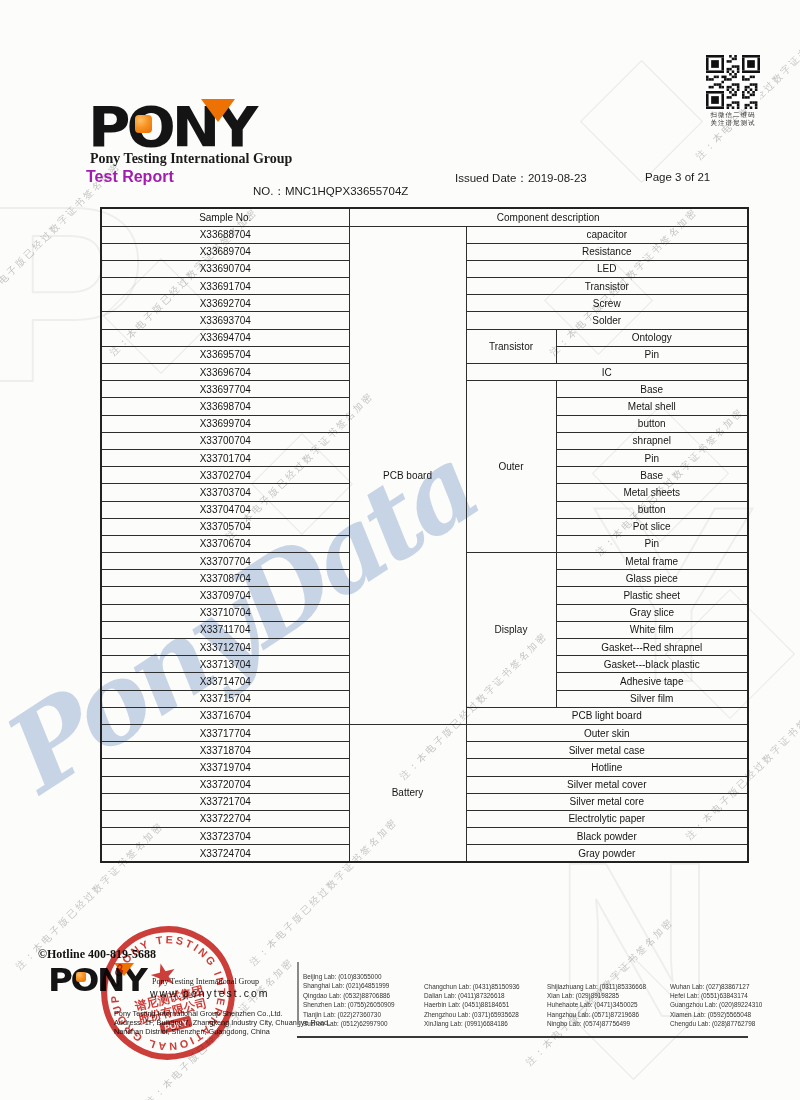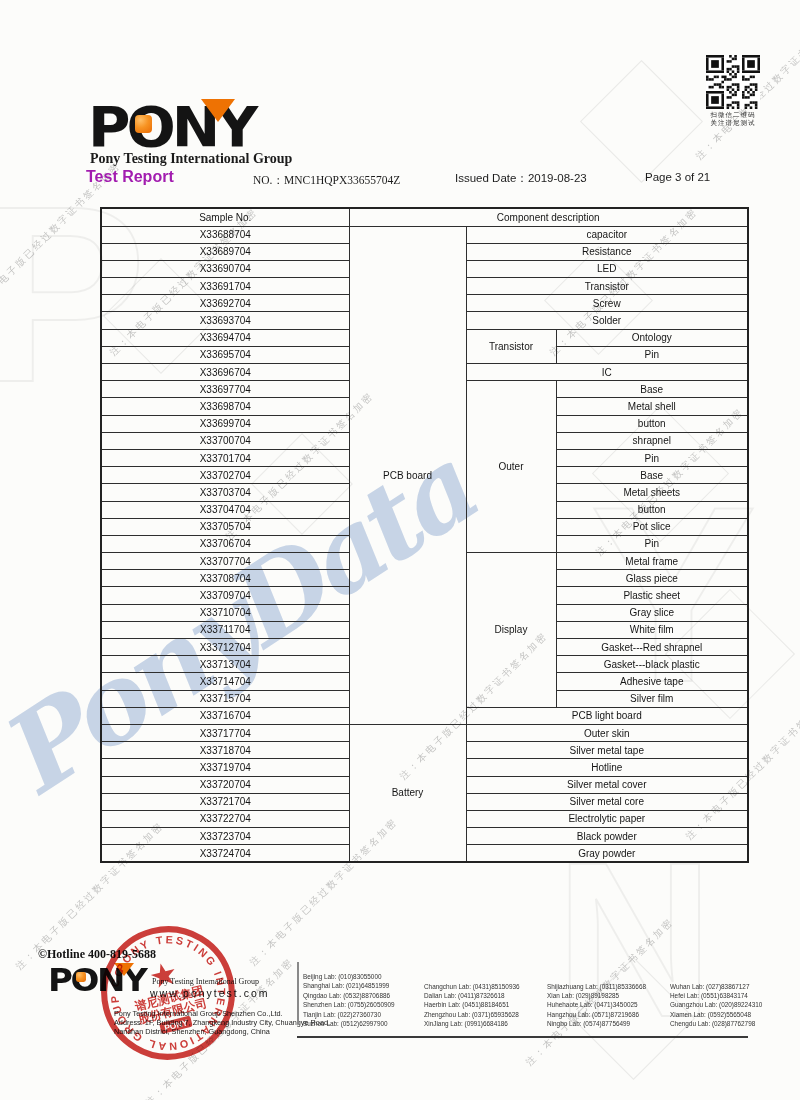--- a/index.html
+++ b/index.html
@@ -41,21 +41,21 @@
     border-left:0.30em solid transparent;border-right:0.30em solid transparent;
     border-top:0.40em solid #ee7203;
   }
   .logo-main{left:88px;top:98px;font-size:58px;}
   .logo-sub{
     position:absolute;left:90px;top:151px;z-index:2;
     font-family:"Liberation Serif",serif;font-weight:600;font-size:14px;color:#1b1b1b;
   }
   .titlebar{position:absolute;top:170px;left:0;width:800px;z-index:2;font-size:11.5px;}
   .titlebar .t-report{position:absolute;left:86px;top:-2px;font-size:16px;font-weight:bold;color:#a21caf;}
-  .titlebar .t-no{position:absolute;left:253px;top:3px;font-family:Liberation Serif, serif;}
+  .titlebar .t-no{position:absolute;left:253px;top:14px;}
   .titlebar .t-issued{position:absolute;left:455px;top:1px;}
   .titlebar .t-page{position:absolute;left:645px;top:1px;}
   
   .qr-block{position:absolute;left:704px;top:55px;z-index:2;width:58px;text-align:center;}
   .qr-block svg{display:block;margin:0 auto;}
   .qr-cap{font-size:6.5px;line-height:8px;letter-spacing:1px;color:#2a2a2a;margin-top:2px;}
   
   .report-table-wrap{position:absolute;left:80px;top:207px;z-index:2;}
   table.report{
     border-collapse:collapse;table-layout:fixed;width:647px;background:transparent;
@@ -395,21 +395,21 @@
             <td>X33716704</td>
             <td colspan="2">PCB light board</td>
           </tr>
           <tr>
             <td>X33717704</td>
             <td rowspan="8">Battery</td>
             <td colspan="2">Outer skin</td>
           </tr>
           <tr>
             <td>X33718704</td>
-            <td colspan="2">Silver metal tape</td>
+            <td colspan="2">Silver metal case</td>
           </tr>
           <tr>
             <td>X33719704</td>
             <td colspan="2">Hotline</td>
           </tr>
           <tr>
             <td>X33720704</td>
             <td colspan="2">Silver metal cover</td>
           </tr>
           <tr>

